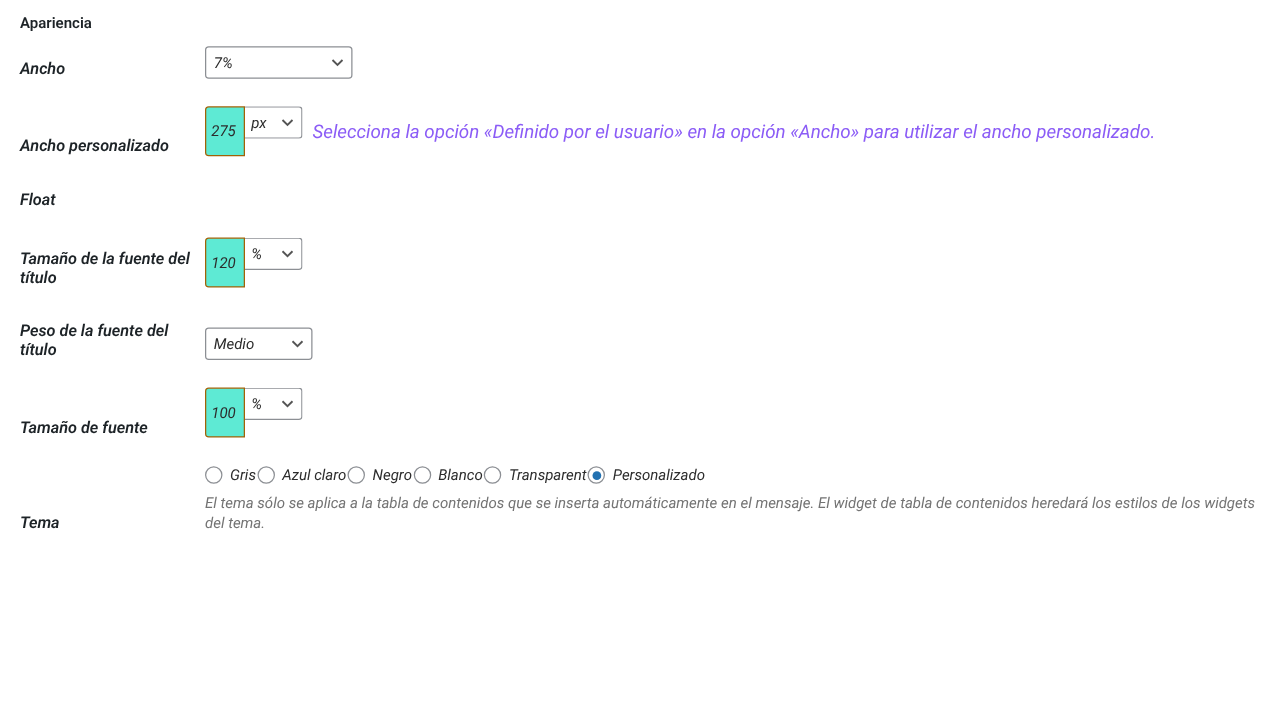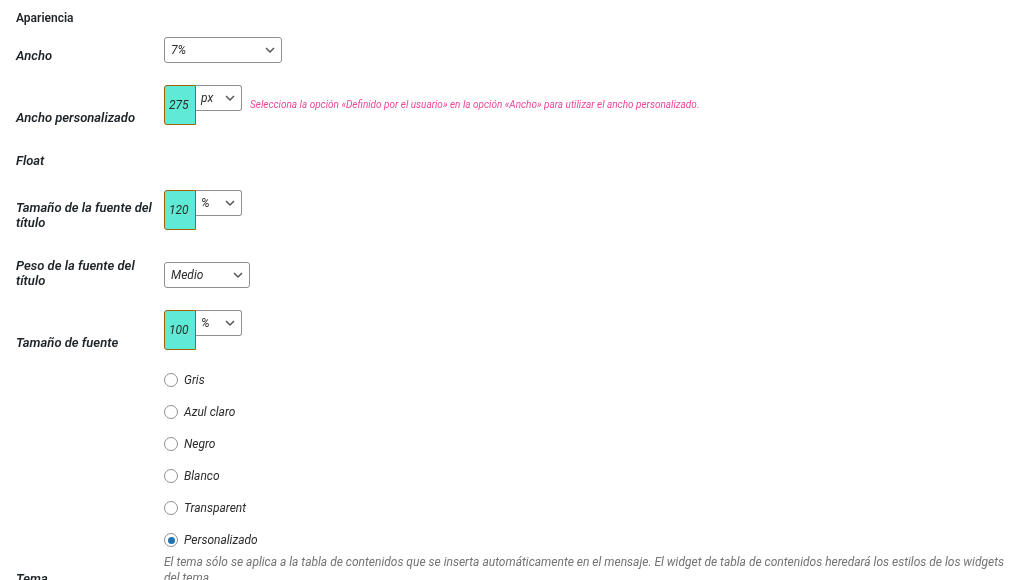--- a/index.html
+++ b/index.html
@@ -9,22 +9,22 @@
   .form-row { display: flex; align-items: flex-end; margin-bottom: 22px; font-style: italic; }
   .label-col { width: 148px; flex-shrink: 0; padding-top: 6px; font-size: 13px; color: #1d2327; font-weight: 600;}
   .input-col { flex: 1; display: flex; align-items: center; flex-wrap: wrap; }
   .select { height: 26px; border: 1px solid #8c8f94; border-radius: 3px; background: #fff; font-size: 12px; padding: 0 24px 0 6px; position: relative; display: inline-flex; align-items: center; cursor: pointer; min-width: 0; }
   .select.w-wide { width: 118px; }
   .select.w-auto { width: auto; }
   .select-caret { position: absolute; right: 6px; top: 50%; transform: translateY(-50%); }
   .num-input { width: 32px; height: 40px; border: 1px solid #a16207; border-radius: 3px 0 0 3px; background: #5eead4; font-size: 12px; padding: 0 4px; display: inline-flex; align-items: center; }
   .num-unit { width: 46px; height: 26px; border: 1px solid #8c8f94; border-left: none; border-radius: 0 3px 3px 0; background: #fff; font-size: 12px; display: inline-flex; align-items: center; padding: 0 22px 0 5px; position: relative; cursor: pointer; }
   .num-group { display: inline-flex; }
-  .hint { margin-left: 8px; font-size: 10px; color: #ec4899; line-height: 26px; }
-  .radio-list { display: flex; flex-direction: column; gap: 16px; }
+  .hint { margin-left: 8px; font-size: 15px; color: #8b5cf6; line-height: 26px; }
+  .radio-list { display: flex; flex-direction: row; gap: 1px; }
   .radio-item { display: flex; align-items: center; gap: 6px; line-height: 16px; font-size: 12px; }
   .radio-circle { width: 14px; height: 14px; border: 1px solid #8c8f94; border-radius: 50%; display: inline-flex; align-items: center; justify-content: center; background: #fff; flex-shrink: 0; }
   .radio-circle.checked::after { content: ""; width: 7px; height: 7px; border-radius: 50%; background: #2271b1; display: block; }
   .theme-desc { margin-top: 6px; font-size: 12px; color: #737373; line-height: 16px; }
   .subsection { border-top: 1px solid #e5e5e5; margin-top: 8px; padding-top: 14px; }
   .subsection-title { font-size: 13px; font-style: italic; font-weight: 600; color: #1d2327; }
   .subsection-hint { font-size: 12px; color: #2c2c2c; margin-top: -3px; margin-bottom: 2px;}
   .sub-row { display:flex; align-items:flex-start;}
   .sub-row .label-col{ padding-top: 0;}
   .color-row { margin-bottom: 26px; }

